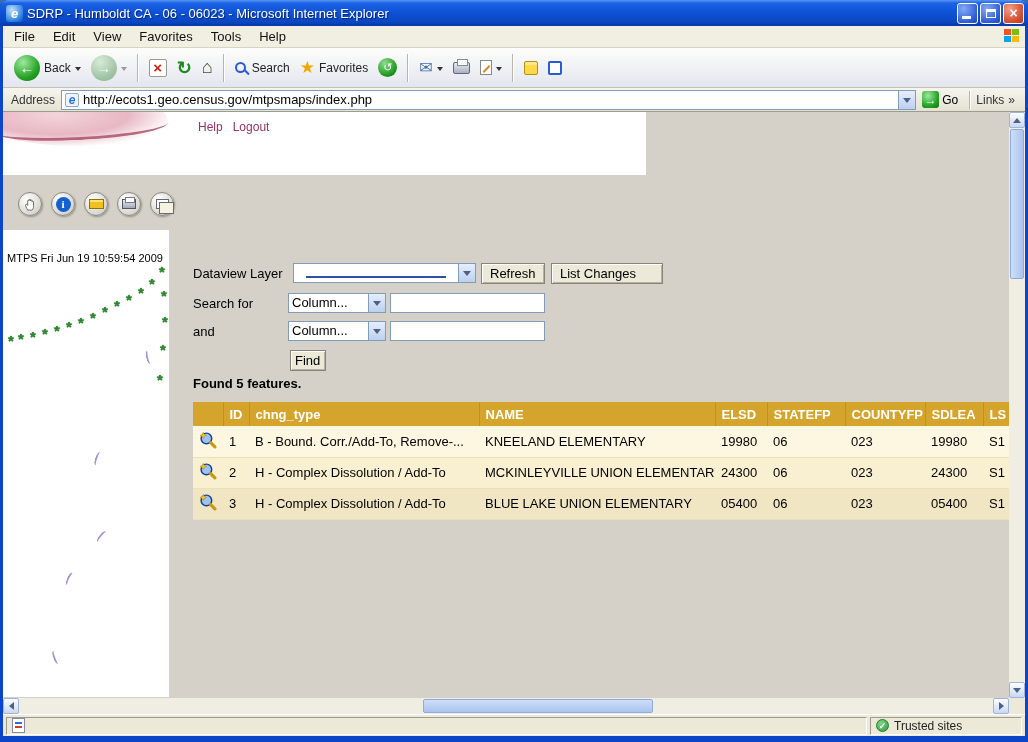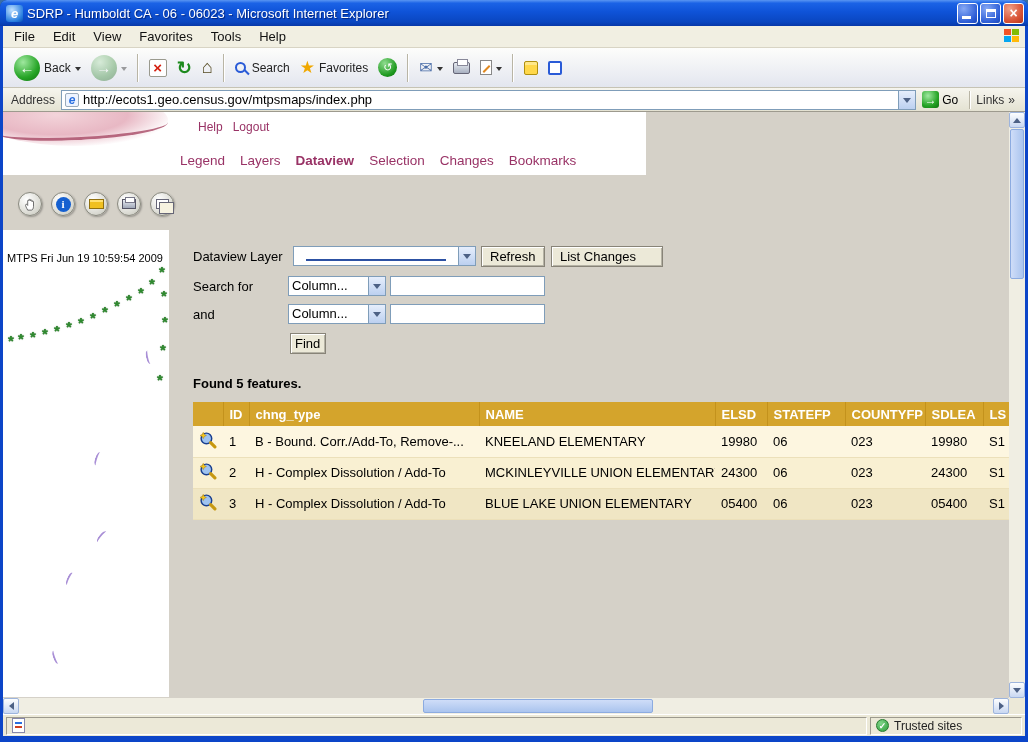--- a/index.html
+++ b/index.html
@@ -131,21 +131,21 @@
     background:#f6f2e0; border:1px solid #667; }
 
   
   .map-panel { position:absolute; left:0; top:118px; width:166px; height:467px; background:#fff; overflow:hidden; }
   .map-ts { position:absolute; left:4px; top:22px; font-size:11px; color:#000; white-space:nowrap; }
   .st { position:absolute; color:#2e8b2e; font-size:15px; font-weight:bold; font-style:normal;
     text-shadow:0 0 1px #145214; line-height:8px; }
   .sq { position:absolute; width:6px; height:14px; border-left:2px solid #a98fd6; border-radius:50%; }
 
   
-  .form-area { position:absolute; left:190px; top:133px; width:620px; height:135px; font-size:13px; color:#000; }
+  .form-area { position:absolute; left:190px; top:150px; width:620px; height:135px; font-size:13px; color:#000; }
   .flabel { position:absolute; white-space:nowrap; }
   .xp-select { position:absolute; height:20px; background:#fff; border:1px solid #7f9db9;
     display:flex; align-items:stretch; cursor:default; }
   .xp-select .val { flex:1; padding:1px 3px; font-size:13px; white-space:nowrap; overflow:hidden; line-height:16px; }
   .xp-select .val.sel { background:#2c51a3; color:#fff; margin:12px; }
   .xp-select .dd { width:17px; background:linear-gradient(#e6eefc,#bcd0f0);
     border-left:1px solid #7f9db9; display:flex; align-items:center; justify-content:center; }
   .xp-select .dd::after { content:""; border:4px solid transparent; border-top:5px solid #4d6185; margin-top:5px; }
   .xp-btn { position:absolute; height:21px; background:#ece9d8; border:1px solid #888478;
     box-shadow:inset 1px 1px 0 #fff, inset -1px -1px 0 #b5b2a5;
@@ -304,28 +304,20 @@
 
     <div class="content">
       <div class="page">
 
         <div class="page-header">
           <div class="logo-blob"></div>
           <div class="logo-ribbon"></div>
           <div class="hdr-links">
             <span>Help</span>
             <span>Logout</span>
-          </div>
-          <div class="nav-row">
-            <span>Legend</span>
-            <span>Layers</span>
-            <span class="active">Dataview</span>
-            <span>Selection</span>
-            <span>Changes</span>
-            <span>Bookmarks</span>
           </div>
         </div>
 
         <div class="tool-circles">
           <span class="circle">
             <svg width="15" height="15" viewBox="0 0 16 16">
               <path d="M5 14c-1-2-3-5-2-6s2 1 2 1V4c0-1 1.5-1 1.5 0v-.8c0-1 1.6-1 1.6 0V4c0-1 1.5-1 1.5 0v1c0-.9 1.6-.8 1.6 0v5c0 2-1 4-2.2 4z" fill="#fff" stroke="#444" stroke-width="0.8"></path>
             </svg>
           </span>
           <span class="circle">

